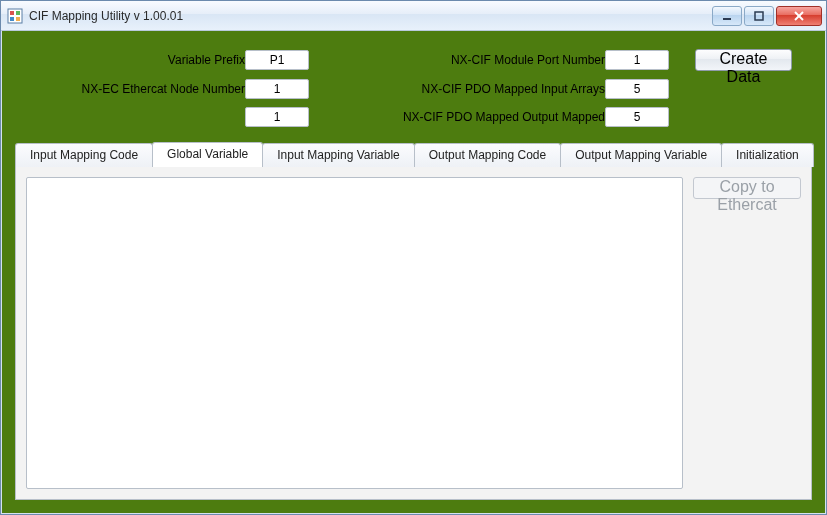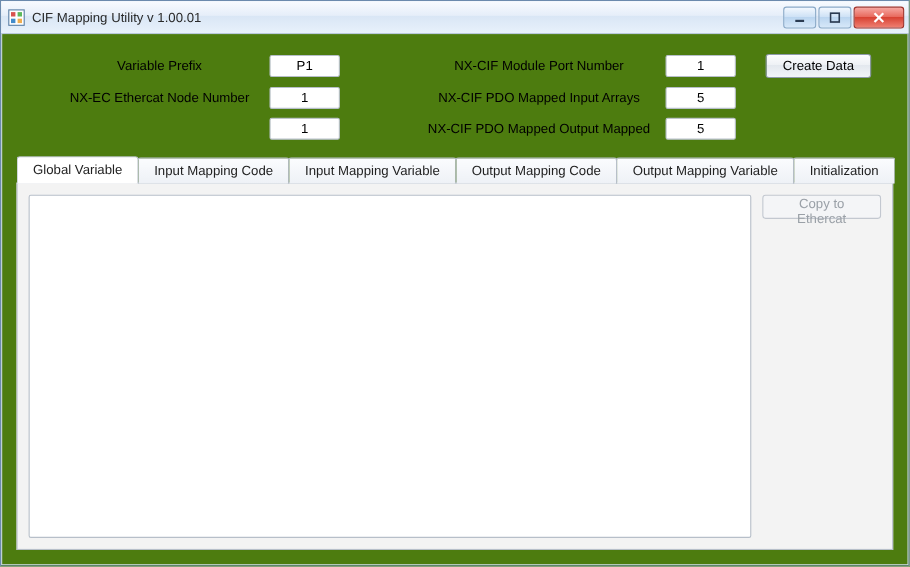--- a/index.html
+++ b/index.html
@@ -72,21 +72,21 @@
 
   .form-area {
     display: grid;
     grid-template-columns: 200px 90px 40px 230px 90px 1fr;
     row-gap: 8px;
     align-items: center;
     padding: 4px 16px 12px 30px;
   }
   .form-label {
     color: #000;
-    text-align: center;
+    text-align: right;
   }
   .form-input {
     height: 20px;
     border: 1px solid #b7bfc9;
     border-radius: 2px;
     padding: 0 6px;
     text-align: center;
     font-family: inherit;
     font-size: 12px;
     background: #fff;
@@ -101,21 +101,21 @@
     padding-right: 4px;
   }
   .btn {
     height: 22px;
     min-width: 96px;
     padding: 0 14px;
     border: 1px solid #8f9bab;
     border-radius: 3px;
     background: linear-gradient(to bottom, #fdfdfe 0%, #eef1f5 45%, #e3e8ee 46%, #f2f5f9 100%);
     font-family: inherit;
-    font-size: 12px;
+    font-size: 16px;
     color: #000;
     cursor: pointer;
   }
   .btn:disabled, .btn.disabled {
     color: #9aa0a7;
     border-color: #c3c8d0;
     background: #f4f5f7;
     cursor: default;
   }
 
@@ -232,22 +232,22 @@
       <div class="form-label" style="grid-column:4;grid-row:2">NX-CIF PDO Mapped Input Arrays</div>
       <input class="form-input" style="grid-area: 2 / 5;" value="5">
 
       <input class="form-input" style="grid-area: 3 / 2;" value="1">
 
       <div class="form-label" style="grid-column:4;grid-row:3">NX-CIF PDO Mapped Output Mapped</div>
       <input class="form-input" style="grid-area: 3 / 5;" value="5">
     </div>
 
     <div class="tabs-row">
+      <div class="tab">Input Mapping Code</div>
       <div class="tab active">Global Variable</div>
-      <div class="tab">Input Mapping Code</div>
       <div class="tab">Input Mapping Variable</div>
       <div class="tab">Output Mapping Code</div>
       <div class="tab">Output Mapping Variable</div>
       <div class="tab">Initialization</div>
     </div>
 
     <div class="tab-panel">
       <div class="output-box"></div>
       <div class="side-col">
         <button class="btn disabled" disabled="">Copy to Ethercat</button>

